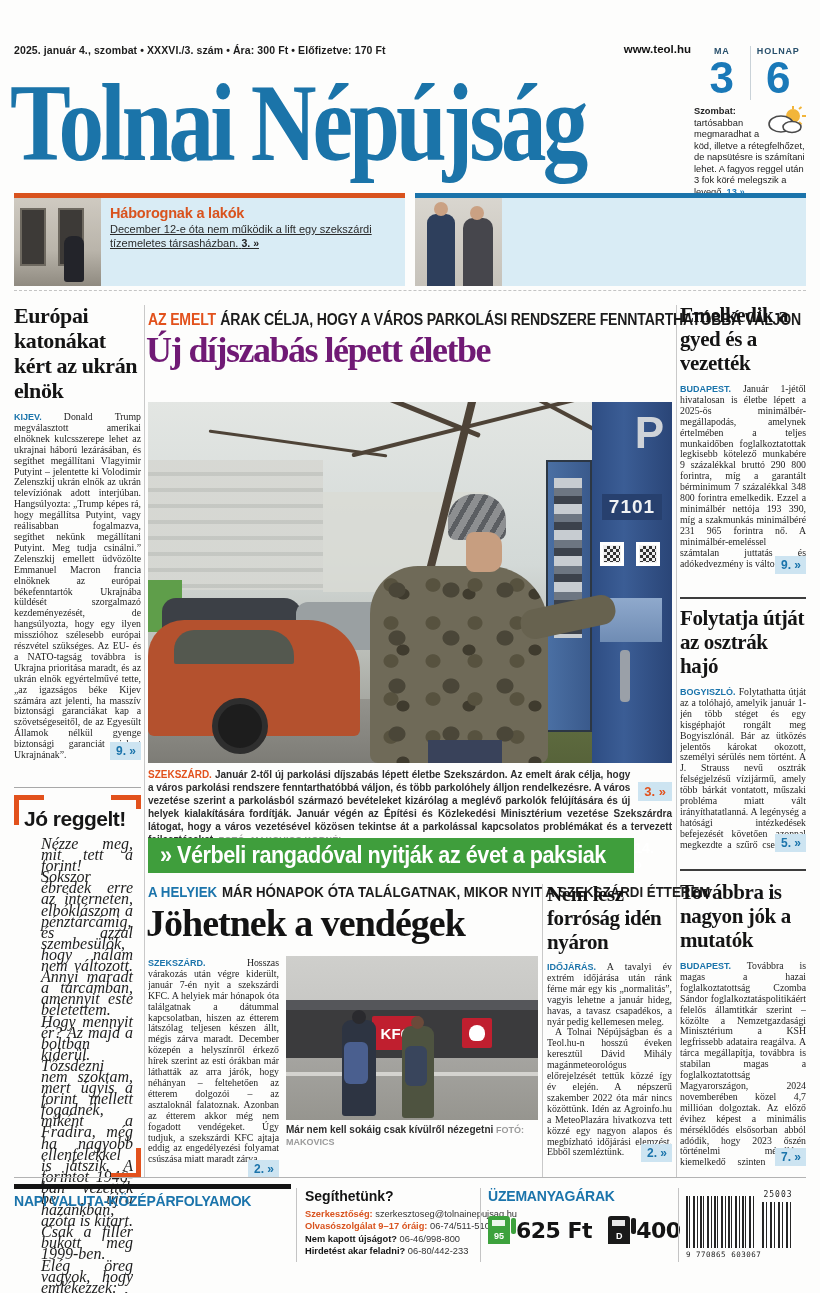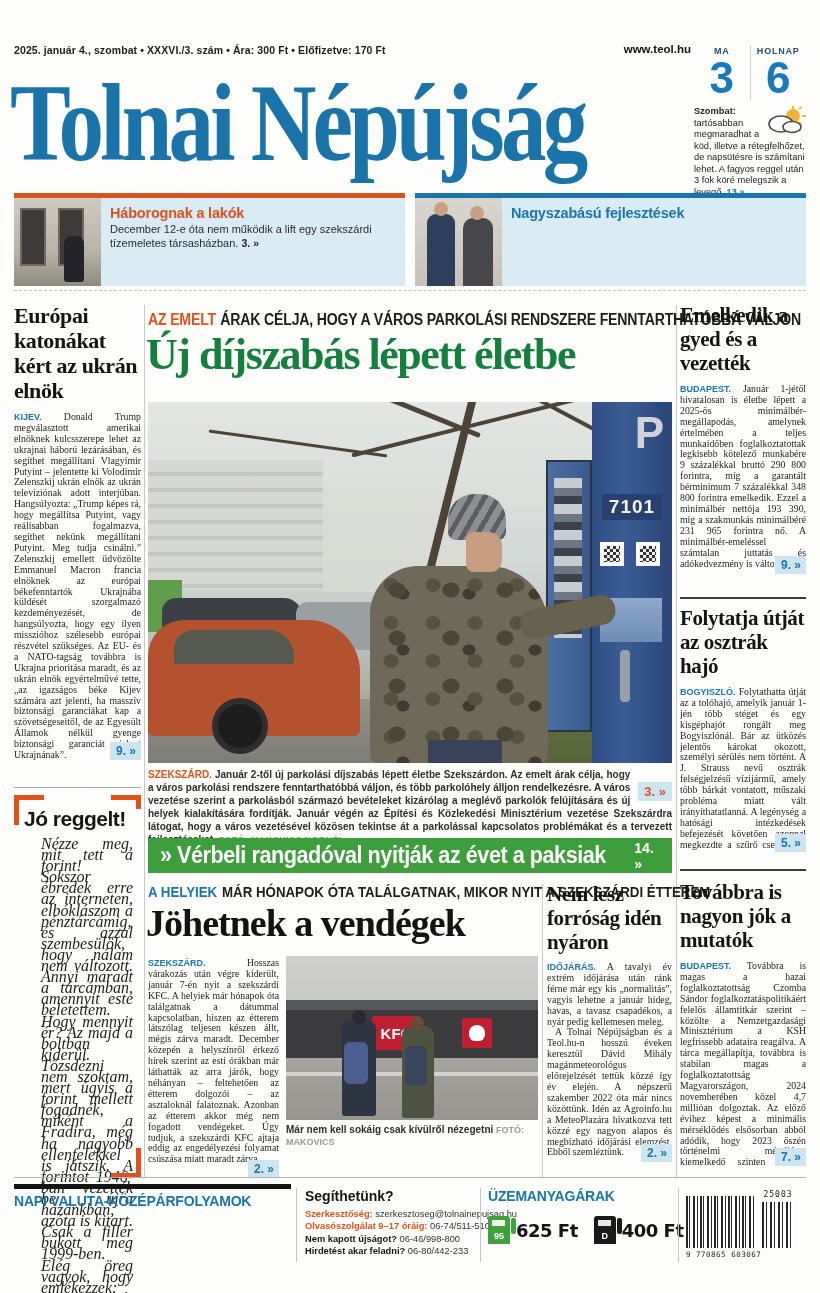--- a/index.html
+++ b/index.html
@@ -27,21 +27,21 @@
   
   .teasers { position:absolute; left:14px; top:193px; width:792px; height:98px; display:flex; gap:10px; border-bottom:1px dashed #c4c4c4; padding-bottom:4px; }
   .teaser { flex:1; background:#d9ecf5; border-top:5px solid #000; display:flex; overflow:hidden; }
   .teaser.t1 { border-top-color:#d9531e; }
   .teaser.t2 { border-top-color:#1b74ab; }
   .teaser.t3 { border-top-color:#3fa33f; }
   .t-photo { width:87px; flex:0 0 87px; position:relative; overflow:hidden; }
   .t-text { flex:1; padding:7px 8px 4px 9px; }
   .t-title { font-size:14.5px; font-weight:800; letter-spacing:-0.2px; margin-bottom:2px; }
   .t1 .t-title { color:#d9531e; } .t2 .t-title { color:#1b74ab; } .t3 .t-title { color:#3fa33f; }
-  .t-body { font-size:11px; line-height:13.5px; color:#2b2b2b; font-weight:500; }
+  .t-body { font-size:11px; line-height:13.5px; color:#2b2b2b; font-weight:500;text-decoration:underline; }
   .t-page { font-weight:800; color:#222; font-size:10.5px; }
 
   
   .ph1 { background:linear-gradient(180deg,#cfcac1 0%,#b9b4aa 60%,#8f8a80 100%); }
   .ph1 .door { position:absolute; background:#3d3a37; width:26px; height:58px; top:10px; border:2px solid #6e6960; }
   .ph1 .d1 { left:6px; } .ph1 .d2 { left:44px; }
   .ph1 .walker { position:absolute; left:50px; top:38px; width:20px; height:46px; background:#23242a; border-radius:8px 8px 3px 3px; }
   .ph2 { background:linear-gradient(180deg,#d9d6cf 0%,#c6c2ba 100%); }
   .ph2 .man { position:absolute; left:12px; top:16px; width:28px; height:76px; background:#2e3f5c; border-radius:9px 9px 0 0; }
   .ph2 .man::before, .ph2 .woman::before { content:""; position:absolute; left:7px; top:-12px; width:14px; height:14px; border-radius:50%; background:#caa183; }
@@ -61,21 +61,21 @@
   .loc { font-family:"Liberation Sans", sans-serif; font-weight:800; font-size:9px; color:#1b74ab; }
   .chip { position:absolute; right:0; bottom:0; background:#cde4f1; color:#1b74ab; font:800 12px/1 "Liberation Sans", sans-serif; padding:3px 5px 3px 6px; }
 
   .left-art { position:absolute; left:14px; top:303px; width:127px; }
   .left-art .art-title { font-size:22px; line-height:25px; }
   .left-art .art-body { margin-top:9px; height:348px; padding-bottom:2px; }
 
   
   .kicker { position:absolute; left:148px; top:311px; width:540px; white-space:nowrap; font-weight:800; font-size:16px; color:#1d1d1d; transform:scaleX(0.88); transform-origin:left; letter-spacing:-0.2px; }
   .kicker .hl { color:#e2511c; margin-right:5px; }
-  .main-headline { position:absolute; left:146px; top:329px; width:528px; font-family:"Liberation Serif", serif; font-weight:700; font-size:44px; letter-spacing:-1.5px; color:#15803d; white-space:nowrap; }
+  .main-headline { position:absolute; left:146px; top:329px; width:528px; font-family:"Liberation Serif", serif; font-weight:700; font-size:36px; letter-spacing:-1.5px; color:#701a75; white-space:nowrap; }
 
   .main-photo { position:absolute; left:148px; top:402px; width:524px; height:361px; overflow:hidden; background:linear-gradient(180deg,#e3e6e3 0%,#d3d9d7 45%,#b9bcb6 70%,#8e8d86 100%); }
   .mp-bldg { position:absolute; left:0; top:58px; width:175px; height:130px; background:repeating-linear-gradient(180deg,#d6d7d2 0 12px,#c3c5c0 12px 16px); opacity:.9; }
   .mp-bldg2 { position:absolute; left:175px; top:90px; width:165px; height:100px; background:#d9dbd4; opacity:.8; }
   .mp-kiosk { position:absolute; left:0; top:178px; width:34px; height:52px; background:#5f9e4a; }
   .mp-branch { position:absolute; background:#4e4337; border-radius:2px; }
   .mp-pave { position:absolute; left:0; bottom:0; width:100%; height:64px; background:linear-gradient(180deg,#94938d,#7d7c76); }
   .mp-grass { position:absolute; left:388px; top:248px; width:136px; height:113px; background:linear-gradient(180deg,#6d7c49,#57633a); }
   .mp-walker { position:absolute; border-radius:6px 6px 2px 2px; }
   .mp-car { position:absolute; }
@@ -101,21 +101,21 @@
   .mp-qr::before { content:""; position:absolute; inset:4px; background:repeating-conic-gradient(#333 0 25%, #eee 0 50%); background-size:6px 6px; }
   .mp-qr.q1 { left:8px; } .mp-qr.q2 { left:44px; }
   .mp-sticker { position:absolute; left:8px; top:196px; width:62px; height:44px; background:linear-gradient(180deg,#8fa9cc,#6f8cb4); }
   .mp-keys { position:absolute; left:28px; top:248px; width:10px; height:52px; background:#9aa0a8; border-radius:4px; }
 
   .main-caption { position:absolute; left:148px; top:768px; width:524px; font-size:10px; line-height:13px; font-weight:600; color:#2e2e2e; text-align:justify; }
   .main-caption .cap-loc { color:#e2511c; font-weight:800; }
   .main-caption .credit { color:#9a9a9a; font-weight:700; font-size:9px; letter-spacing:0.3px; }
   .cap-chip { float:right; margin-left:8px; margin-top:14px; background:#cde4f1; color:#e2511c; font:800 13px/1 "Liberation Sans",sans-serif; padding:3px 6px; }
 
-  .banner { position:absolute; left:148px; top:838px; width:524px; height:35px; background:#3f9e3c; color:#fff; display:flex; align-items:center; padding:0 12px; }
+  .banner { position:absolute; left:148px; top:838px; width:486px; height:35px; background:#3f9e3c; color:#fff; display:flex; align-items:center; padding:0 12px; }
   .banner .b-text { font-weight:800; font-size:23px; letter-spacing:-0.5px; flex:1; white-space:nowrap; transform:scaleX(0.94); transform-origin:left; }
   .banner .b-page { font-weight:800; font-size:14px; }
 
   
   .morning { position:absolute; left:14px; top:795px; width:127px; height:383px; padding:10px 8px 0 10px; }
   .m-c { position:absolute; background:#e2511c; }
   .m-tl { left:0; top:0; width:5px; height:30px; }
   .m-tl2 { left:0; top:0; width:30px; height:5px; }
   .m-tr { right:0; top:0; width:30px; height:5px; }
   .m-tr2 { right:0; top:0; width:5px; height:14px; }
@@ -178,21 +178,21 @@
   .help-line.plain .hl-label { color:#141414; }
 
   .fuel { position:absolute; left:488px; top:1188px; width:190px; }
   .fuel-title { font-size:14px; font-weight:800; color:#1b74ab; letter-spacing:-0.2px; }
   .fuel-row { display:flex; align-items:center; gap:6px; margin-top:12px; }
   .pump { position:relative; width:22px; height:28px; border-radius:3px 3px 0 0; flex:0 0 22px; }
   .pump.green { background:#3da23d; } .pump.black { background:#1a1a1a; }
   .pump::before { content:""; position:absolute; left:4px; top:4px; width:13px; height:6px; background:#fff; opacity:.9; }
   .pump::after { content:""; position:absolute; right:-6px; top:2px; width:5px; height:16px; background:inherit; border-radius:2px; }
   .pump .p-label { position:absolute; left:0; right:0; bottom:3px; text-align:center; color:#fff; font-weight:800; font-size:9px; }
-  .fuel-price { font-family:"DejaVu Sans", sans-serif; font-weight:800; font-size:18px; letter-spacing:-0.5px; color:#141414; margin-right:10px; white-space:nowrap; }
+  .fuel-price { font-family:"DejaVu Sans", sans-serif; font-weight:800; font-size:22px; letter-spacing:-0.5px; color:#141414; margin-right:10px; white-space:nowrap; }
 
   .barcode { position:absolute; left:686px; top:1188px; width:120px; height:78px; }
   .bc-main { position:absolute; left:0; top:8px; width:68px; height:52px;
     background:repeating-linear-gradient(90deg,#262626 0 2px,#fff 2px 3px,#262626 3px 4px,#fff 4px 7px,#262626 7px 9px,#fff 9px 11px,#262626 11px 12px,#fff 12px 14px); }
   .bc-addon { position:absolute; left:76px; top:14px; width:32px; height:46px;
     background:repeating-linear-gradient(90deg,#262626 0 2px,#fff 2px 4px,#262626 4px 5px,#fff 5px 8px); }
   .bc-issue { position:absolute; left:76px; top:2px; width:32px; text-align:center; font-family:"DejaVu Sans Mono", monospace; font-size:8px; color:#222; letter-spacing:1px; }
   .bc-number { position:absolute; left:0; top:62px; width:68px; text-align:center; font-family:"DejaVu Sans Mono", monospace; font-size:7.5px; color:#222; letter-spacing:0.5px; white-space:nowrap; }
   .bot-vrule { position:absolute; top:1188px; width:1px; height:74px; background:#c4c4c4; }
 </style>
@@ -245,21 +245,20 @@
         <div class="t-title">Háborognak a lakók</div>
         <div class="t-body"><span>December 12-e óta nem működik a lift egy szekszárdi tízemeletes társasházban.</span> <span class="t-page">3. »</span></div>
       </div>
     </div>
     <div class="teaser t2">
       <div class="t-photo ph2">
         <div class="man"></div>
         <div class="woman"></div>
       </div>
       <div class="t-text">
-        <div class="t-title">Nagyszabású fejlesztések</div>
       </div>
     </div>
   </div>
 
   <div class="vrule" style="left:144px;top:305px;height:873px;"></div>
   <div class="vrule" style="left:676px;top:305px;height:873px;"></div>
   <div class="vrule" style="left:542px;top:884px;height:294px;"></div>
   <div class="hrule" style="left:14px;top:787px;width:127px;"></div>
 
   <div class="left-art">

